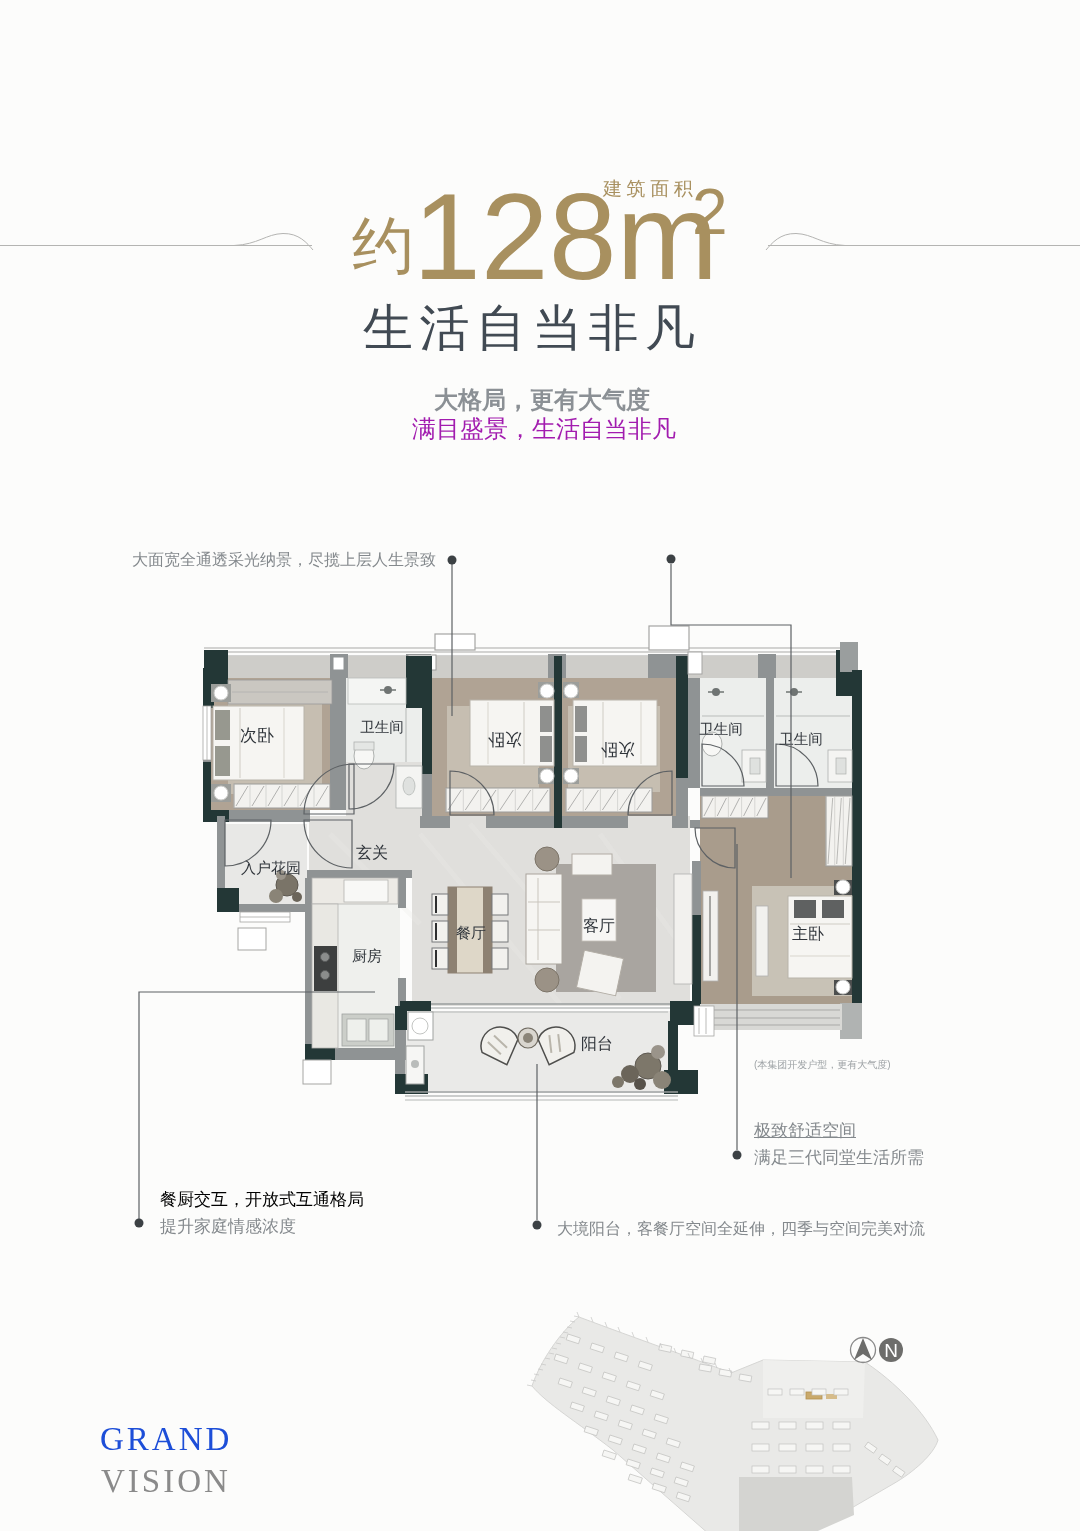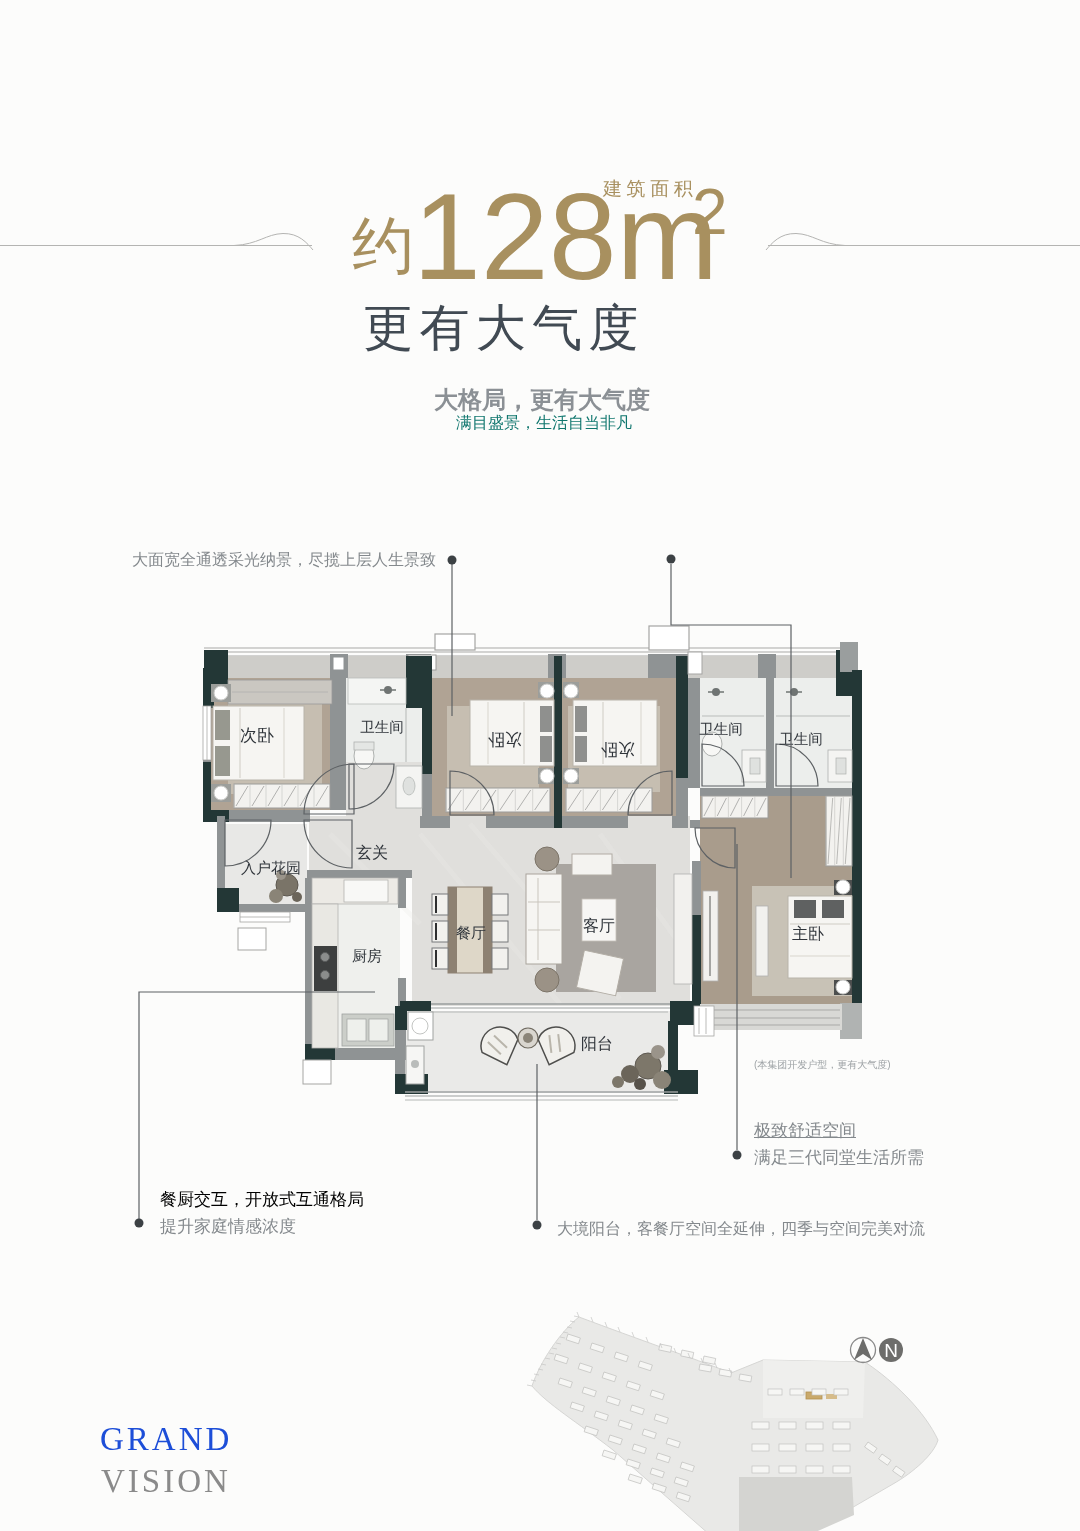--- a/index.html
+++ b/index.html
@@ -13,25 +13,25 @@
 <div id="page">
 
 <div class="abs gold" style="left:603px;top:132px;font-size:19px;letter-spacing:4.6px;">建筑面积</div>
 
 <div class="abs gold" style="left:352px;top:160px;font-size:62px;">约</div>
 
 <div class="abs gold" style="left:413px;top:123px;font-size:122px;">128m</div>
 
 <div class="abs gold" style="left:692px;top:131px;font-size:64px;">2</div>
 
-<div class="abs" style="left:363px;top:251px;font-size:50px;letter-spacing:6.4px;color:#414a53;">更有大气度</div>
+<div class="abs" style="left:363px;top:251px;font-size:50px;letter-spacing:6.4px;color:#414a53;">生活自当非凡</div>
 
 <div class="abs" style="left:542px;top:340px;transform:translateX(-50%);font-size:24px;color:#8b9095;font-weight:bold;">大格局，更有大气度</div>
 
-<div class="abs" style="left:544px;top:369px;transform:translateX(-50%);font-size:16px;color:#0f766e;">满目盛景，生活自当非凡</div>
+<div class="abs" style="left:544px;top:369px;transform:translateX(-50%);font-size:24px;color:#a21caf;">满目盛景，生活自当非凡</div>
 
 <div class="abs" style="left:132px;top:506px;font-size:16px;color:#84898d;font-family:Liberation Mono, monospace;">大面宽全通透采光纳景，尽揽上层人生景致</div>
 
 
 <div class="abs" style="left:754px;top:1014px;font-size:10px;color:#9da2a5;">(本集团开发户型，更有大气度)</div>
 
 <div class="abs" style="left:754px;top:1075px;font-size:17px;color:#84898d;text-decoration:underline;">极致舒适空间</div>
 
 <div class="abs" style="left:754px;top:1102px;font-size:17px;color:#84898d;">满足三代同堂生活所需</div>
 

